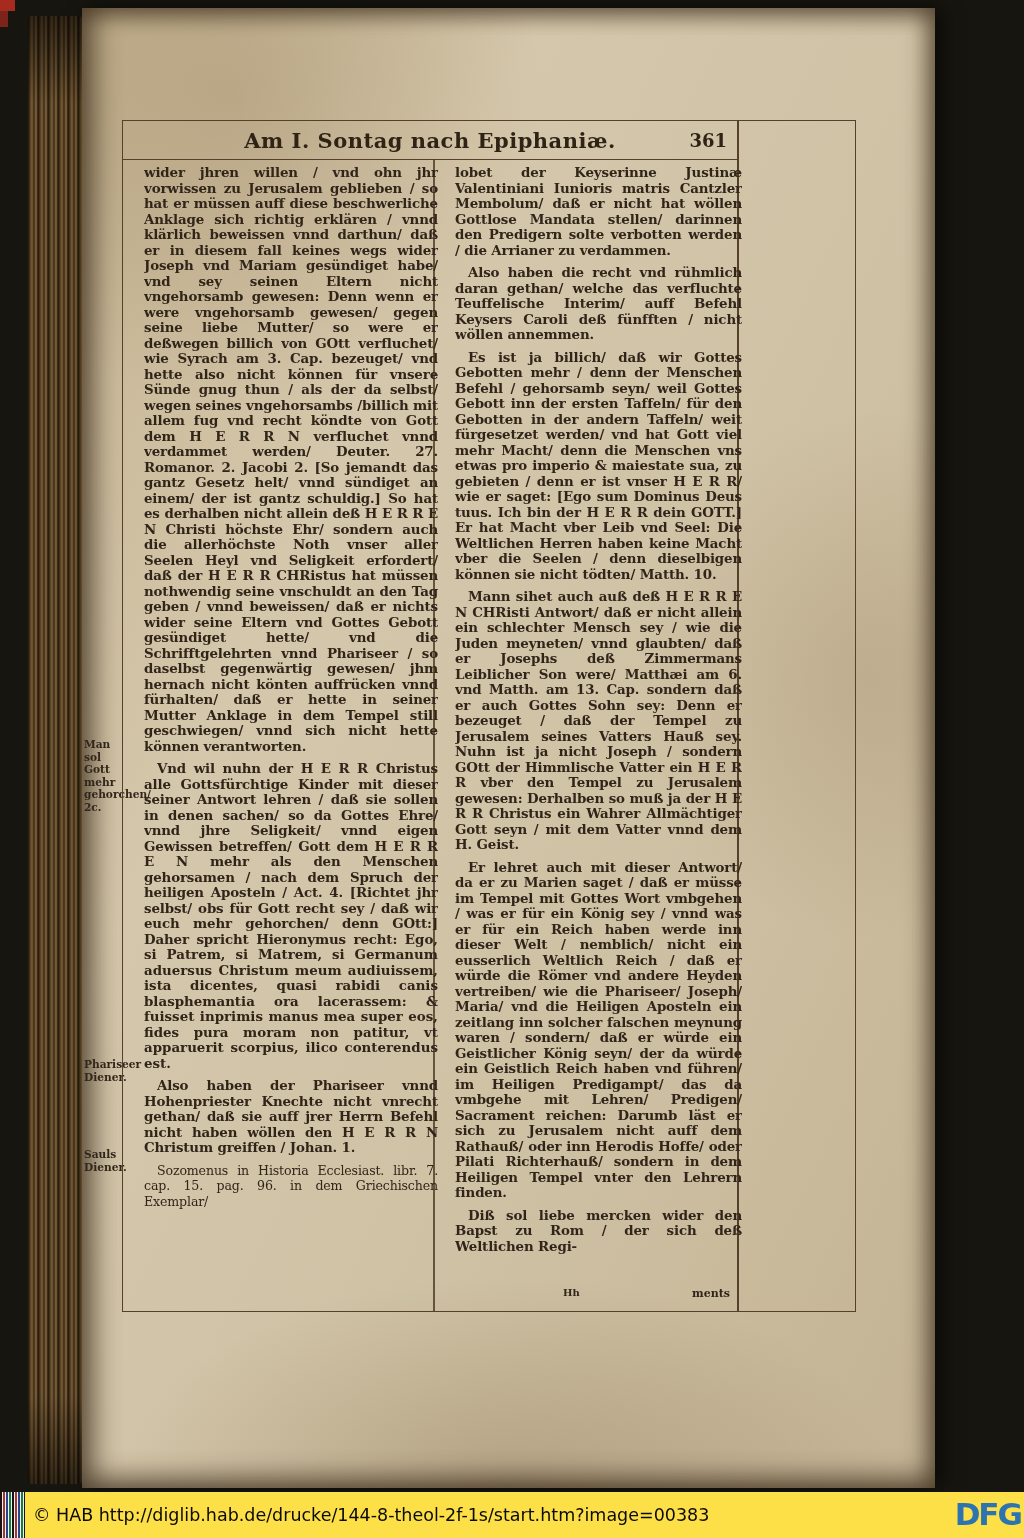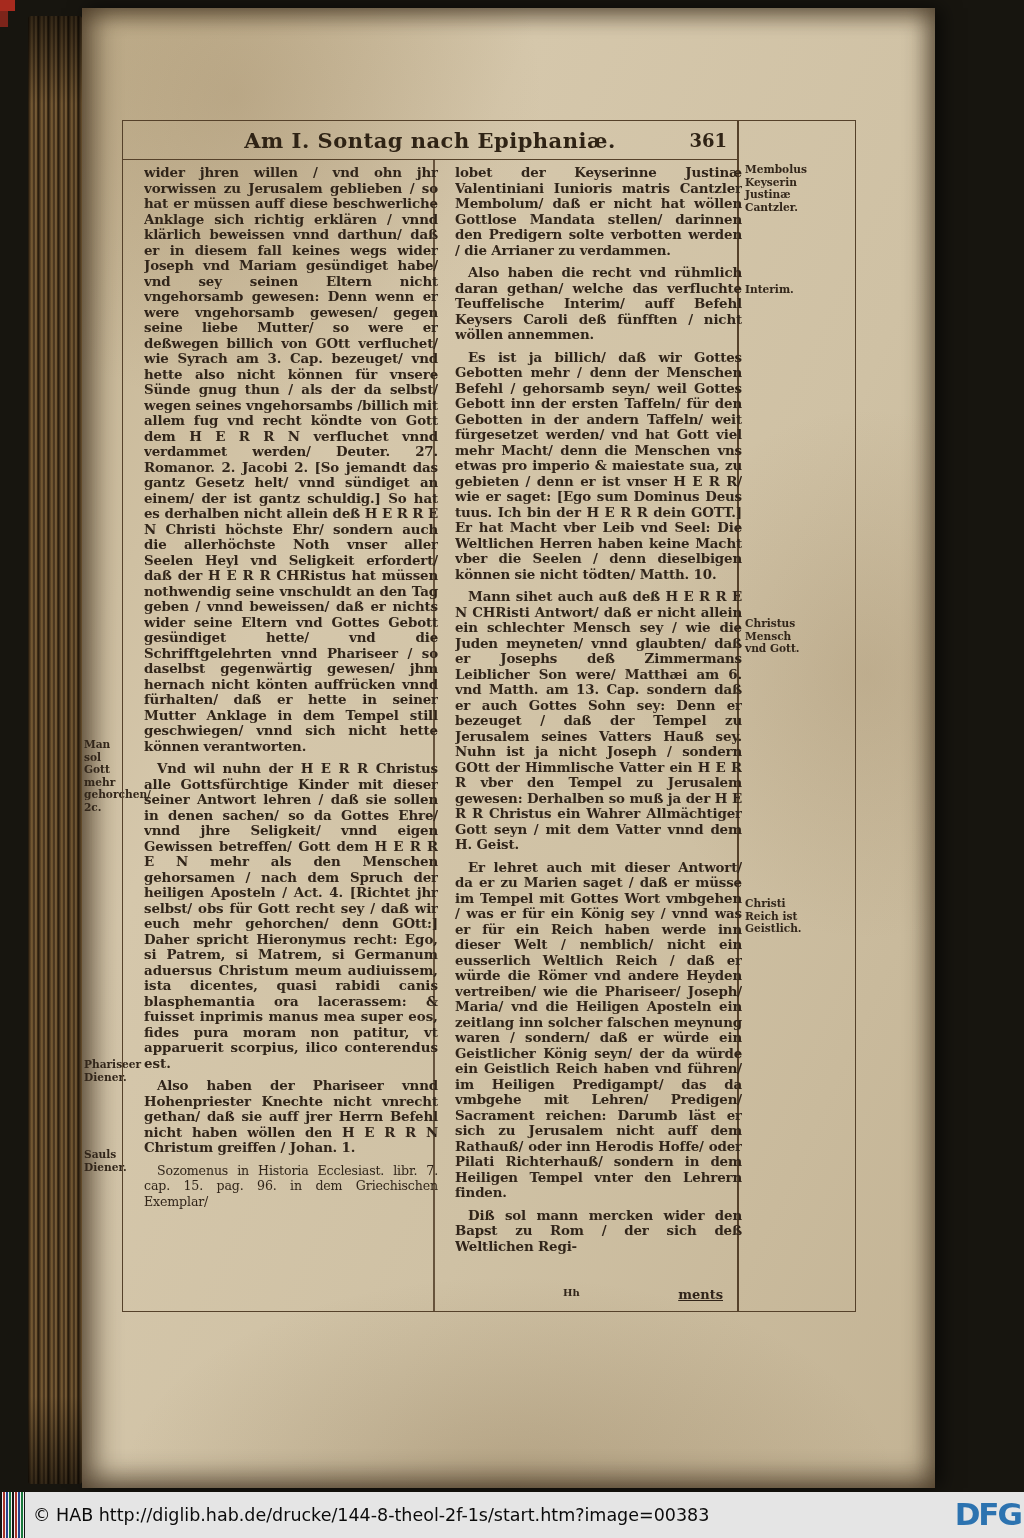--- a/index.html
+++ b/index.html
@@ -53,24 +53,24 @@
   .margin-notes-right{position:absolute;left:620px;top:0;width:62px;height:1190px;}
   .mnote{position:absolute;left:2px;width:58px;font-size:10.6px;line-height:12.6px;
     font-weight:700;color:#32261a;}
   .margin-notes-left{position:absolute;left:2px;top:0;width:37px;height:1480px;}
   .mnote-l{position:absolute;left:0;width:37px;font-size:10.6px;line-height:12.6px;
     font-weight:700;color:#32261a;}
 
   
   .signature-line{position:absolute;left:320px;bottom:7px;width:287px;height:17px;}
   .sig{position:absolute;left:120px;font-size:10px;font-weight:700;color:#31251a;}
-  .catchword{position:absolute;right:7px;font-size:13px;font-weight:700;color:#31251a;text-decoration:underline;}
+  .catchword{position:absolute;right:0;font-size:11px;font-weight:700;color:#31251a;}
 
   
-  .footer-bar{position:absolute;left:0;bottom:0;width:1024px;height:46px;background:#e5e5e5;
+  .footer-bar{position:absolute;left:0;bottom:0;width:1024px;height:46px;background:#fde047;
     display:flex;align-items:center;font-family:"DejaVu Sans",sans-serif;}
   .barcode{width:25px;height:46px;flex:0 0 auto;
     background:repeating-linear-gradient(90deg,#141414 0 2px,#f2f2f2 2px 3px,#a8342a 3px 5px,
       #f2f2f2 5px 6px,#27418e 6px 8px,#f2f2f2 8px 9px,#1b7a3d 9px 11px,#f2f2f2 11px 12px);}
   .attribution{margin-left:8px;font-size:17.5px;color:#0b0b0b;text-decoration:none;white-space:nowrap;}
   .dfg-logo{margin-left:auto;margin-right:3px;font-size:31px;font-weight:900;color:#2c73b0;
     letter-spacing:-2px;transform:scaleY(.95);font-family:"DejaVu Sans",sans-serif;cursor:pointer;}
 </style>
 </head>
 <body>
@@ -106,29 +106,23 @@
         <p class="para">Also haben der Phariseer vnnd Hohenpriester Knechte nicht vnrecht gethan/ daß sie auff jrer Herrn Befehl nicht haben wöllen den H E R R N Christum greiffen / Johan. 1.</p>
         <p class="para citation">Sozomenus in Historia Ecclesiast. libr. 7. cap. 15. pag. 96. in dem Griechischen Exemplar/</p>
       </div>
 
       <div class="col col-right">
         <p class="para noindent">lobet der Keyserinne Justinæ Valentiniani Iunioris matris Cantzler Membolum/ daß er nicht hat wöllen Gottlose Mandata stellen/ darinnen den Predigern solte verbotten werden / die Arrianer zu verdammen.</p>
         <p class="para">Also haben die recht vnd rühmlich daran gethan/ welche das verfluchte Teuffelische Interim/ auff Befehl Keysers Caroli deß fünfften / nicht wöllen annemmen.</p>
         <p class="para">Es ist ja billich/ daß wir Gottes Gebotten mehr / denn der Menschen Befehl / gehorsamb seyn/ weil Gottes Gebott inn der ersten Taffeln/ für den Gebotten in der andern Taffeln/ weit fürgesetzet werden/ vnd hat Gott viel mehr Macht/ denn die Menschen vns etwas pro imperio &amp; maiestate sua, zu gebieten / denn er ist vnser H E R R/ wie er saget: [Ego sum Dominus Deus tuus. Ich bin der H E R R dein GOTT.] Er hat Macht vber Leib vnd Seel: Die Weltlichen Herren haben keine Macht vber die Seelen / denn dieselbigen können sie nicht tödten/ Matth. 10.</p>
         <p class="para">Mann sihet auch auß deß H E R R E N CHRisti Antwort/ daß er nicht allein ein schlechter Mensch sey / wie die Juden meyneten/ vnnd glaubten/ daß er Josephs deß Zimmermans Leiblicher Son were/ Matthæi am 6. vnd Matth. am 13. Cap. sondern daß er auch Gottes Sohn sey: Denn er bezeuget / daß der Tempel zu Jerusalem seines Vatters Hauß sey. Nuhn ist ja nicht Joseph / sondern GOtt der Himmlische Vatter ein H E R R vber den Tempel zu Jerusalem gewesen: Derhalben so muß ja der H E R R Christus ein Wahrer Allmächtiger Gott seyn / mit dem Vatter vnnd dem H. Geist.</p>
         <p class="para">Er lehret auch mit dieser Antwort/ da er zu Marien saget / daß er müsse im Tempel mit Gottes Wort vmbgehen / was er für ein König sey / vnnd was er für ein Reich haben werde inn dieser Welt / nemblich/ nicht ein eusserlich Weltlich Reich / daß er würde die Römer vnd andere Heyden vertreiben/ wie die Phariseer/ Joseph/ Maria/ vnd die Heiligen Aposteln ein zeitlang inn solcher falschen meynung waren / sondern/ daß er würde ein Geistlicher König seyn/ der da würde ein Geistlich Reich haben vnd führen/ im Heiligen Predigampt/ das da vmbgehe mit Lehren/ Predigen/ Sacrament reichen: Darumb läst er sich zu Jerusalem nicht auff dem Rathauß/ oder inn Herodis Hoffe/ oder Pilati Richterhauß/ sondern in dem Heiligen Tempel vnter den Lehrern finden.</p>
-        <p class="para">Diß sol mann mercken wider den Bapst zu Rom / der sich deß Weltlichen Regi-</p>
+        <p class="para">Diß sol liebe mercken wider den Bapst zu Rom / der sich deß Weltlichen Regi-</p>
       </div>
 
-      <div class="margin-notes-right">
-        <div class="mnote" style="top:42px">Membolus Keyserin Justinæ Cantzler.</div>
-        <div class="mnote" style="top:162px">Interim.</div>
-        <div class="mnote" style="top:496px">Christus Mensch vnd Gott.</div>
-        <div class="mnote" style="top:776px">Christi Reich ist Geistlich.</div>
-      </div>
 
       <div class="signature-line">
         <span class="sig">Hh</span>
         <span class="catchword">ments</span>
       </div>
 
     </div>
   </div>
 
   <div class="footer-bar">

